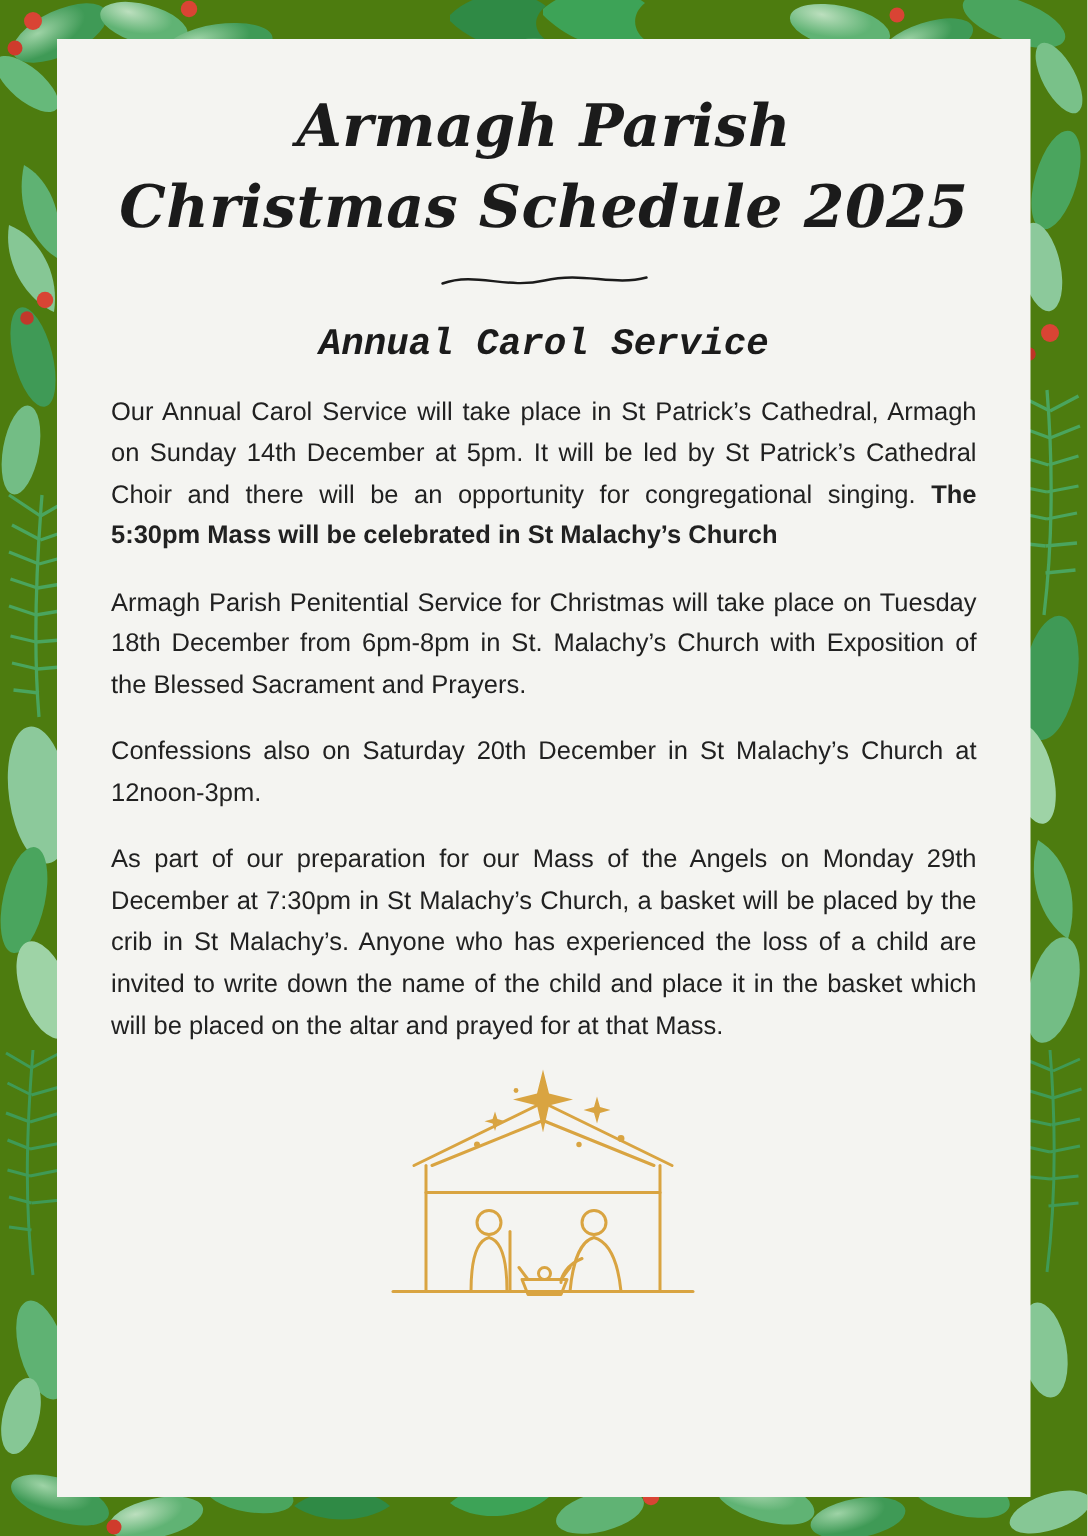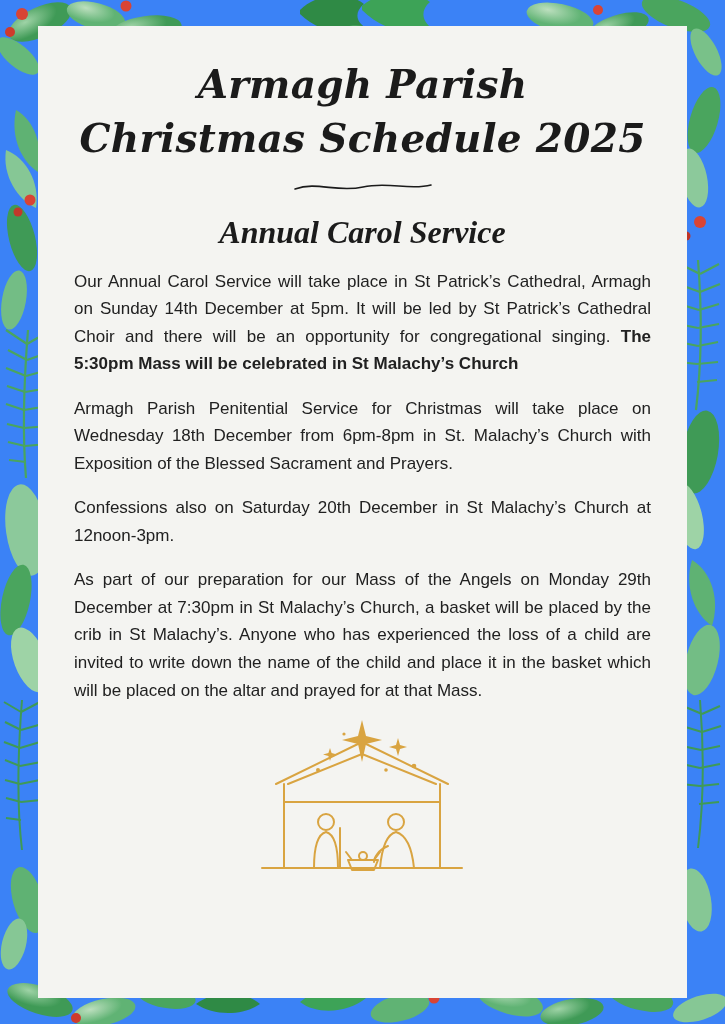--- a/index.html
+++ b/index.html
@@ -10,21 +10,21 @@
     width: 725px;
     height: 1024px;
     overflow: hidden;
     background: #ffffff;
     font-family: "Liberation Sans", sans-serif;
   }
   .poster {
     position: relative;
     width: 725px;
     height: 1024px;
-    background: #3b82f6;
+    background: #4d7c0f;
     overflow: hidden;
   }
   
   .border-layer {
     position: absolute;
     inset: 0;
     pointer-events: none;
   }
   .inner-panel {
     position: absolute;
@@ -57,24 +57,24 @@
     padding-top: 18px;
   }
   .title .line2 { display: block; }
   .divider-wrap {
     text-align: center;
     margin-top: 14px;
     margin-bottom: 6px;
   }
   .section-head {
     text-align: center;
-    font-family: Liberation Serif, serif;
+    font-family: Liberation Mono, monospace;
     font-style: italic;
     font-weight: 700;
-    font-size: 32px;
+    font-size: 25px;
     color: #1b1b1b;
     margin: 0;
   }
   .sec1-head { margin-top: 16px; }
   .sec2-head { margin-top: 32px; }
   .sec3-head { margin-top: 30px; }
   p.body {
     font-family: "Liberation Sans", sans-serif;
     font-size: 17px;
     line-height: 1.62;
@@ -221,21 +221,21 @@
 
     <div class="divider-wrap">
       <svg width="140" height="14" viewBox="0 0 140 14" xmlns="http://www.w3.org/2000/svg">
         <path d="M2,9 C24,1 44,13 70,7 C96,1 116,11 138,5" stroke="#1b1b1b" stroke-width="1.6" fill="none" stroke-linecap="round"></path>
       </svg>
     </div>
 
     <h2 class="section-head sec1-head">Annual Carol Service</h2>
     <p class="body"><span>Our Annual Carol Service will take place in St Patrick’s Cathedral, Armagh on Sunday 14th December at 5pm. It will be led by St Patrick’s Cathedral Choir and there will be an opportunity for congregational singing.  </span><span class="bold">The 5:30pm Mass will be celebrated in St Malachy’s Church</span></p>
 
-    <p class="body">Armagh Parish Penitential Service for Christmas will take place on Wednesday 18th December from 6pm-8pm in St. Malachy’s Church with Exposition of the Blessed Sacrament and Prayers.</p>
+    <p class="body">Armagh Parish Penitential Service for Christmas will take place on Tuesday 18th December from 6pm-8pm in St. Malachy’s Church with Exposition of the Blessed Sacrament and Prayers.</p>
     <p class="body para-gap">Confessions also on Saturday 20th December in St Malachy’s Church at 12noon-3pm.</p>
 
     <p class="body">As part of our preparation for our Mass of the Angels on Monday 29th December at 7:30pm in St Malachy’s Church, a basket will be placed by the crib in St Malachy’s. Anyone who has experienced the loss of a child are invited to write down the name of the child and place it in the basket which will be placed on the altar and prayed for at that Mass.</p>
 
     <div class="nativity">
       <svg width="230" height="160" viewBox="0 0 230 160" xmlns="http://www.w3.org/2000/svg">
         <g stroke="#d9a441" stroke-width="2" fill="none" stroke-linecap="round" stroke-linejoin="round">
 
           <path d="M28,66 L114,24 L200,66"></path>
           <path d="M40,66 L114,36 L188,66"></path>

